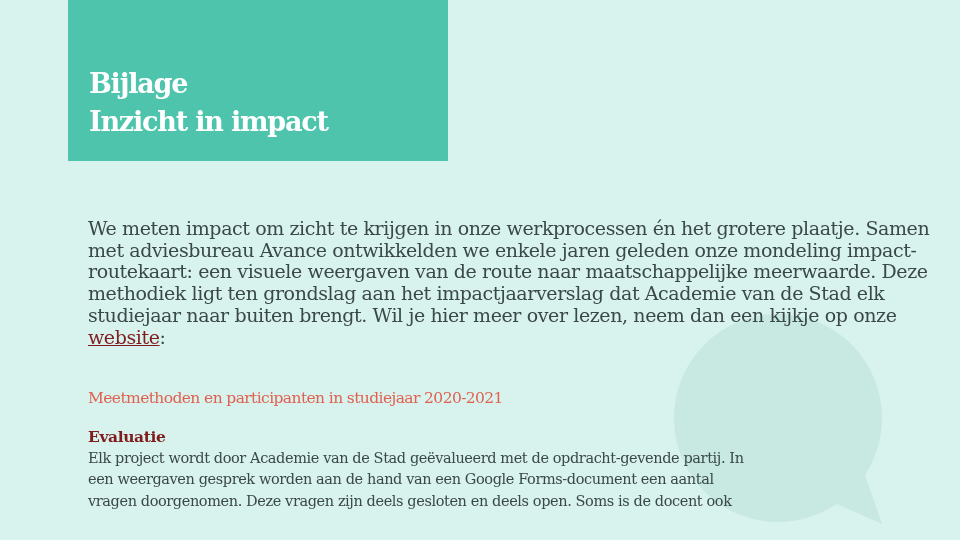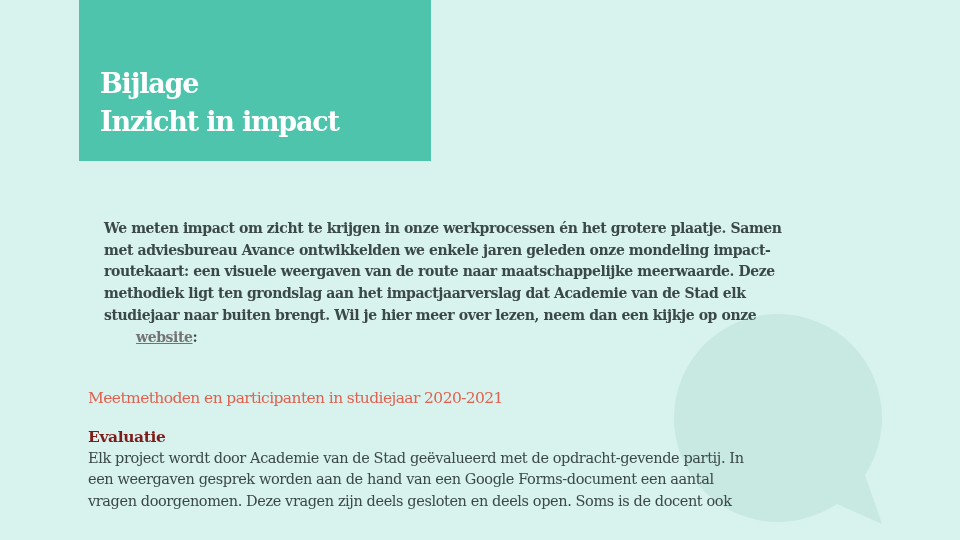--- a/index.html
+++ b/index.html
@@ -10,37 +10,37 @@
     overflow:hidden;
   }
   .stage { position:relative; width:960px; height:540px; }
 
   .bubble-svg {
     position:absolute; left:660px; top:300px;
     width:240px; height:240px; z-index:0;
   }
 
   .header-block {
-    position:absolute; left:68px; top:0; width:352px; height:161px;
-    background:#4dc4ab; z-index:1;margin-left:11px;
+    position:absolute; left:68px; top:0; width:380px; height:161px;
+    background:#4dc4ab; z-index:1;
   }
   .header-title {
     position:absolute; left:21px; top:65px;
     font-size:27px; font-weight:bold; color:#ffffff;
     line-height:38px; letter-spacing:-1.2px; white-space:nowrap;
   }
 
   .intro {
-    position:absolute; left:104px; top:218px;
-    font-size:14px; line-height:21.7px; color:#3a4848;
-    letter-spacing:-0.4px; z-index:2;font-weight:bold;
+    position:absolute; left:88px; top:218px;
+    font-size:19px; line-height:21.7px; color:#3a4848;
+    letter-spacing:-0.4px; z-index:2;
   }
   .line { white-space:nowrap; }
 
-  a.website-link { color:#737373; text-decoration:underline; cursor:pointer;margin-left:32px; }
+  a.website-link { color:#7f1d1d; text-decoration:underline; cursor:pointer; }
   .link-suffix { color:#3a4848; }
 
   .section-heading {
     position:absolute; left:88px; top:388px;
     font-size:15.5px; line-height:21.7px; color:#e0614f;
     letter-spacing:-0.6px; white-space:nowrap; z-index:2;text-align:center;
   }
 
   .section {
     position:absolute; left:88px; top:426px;

